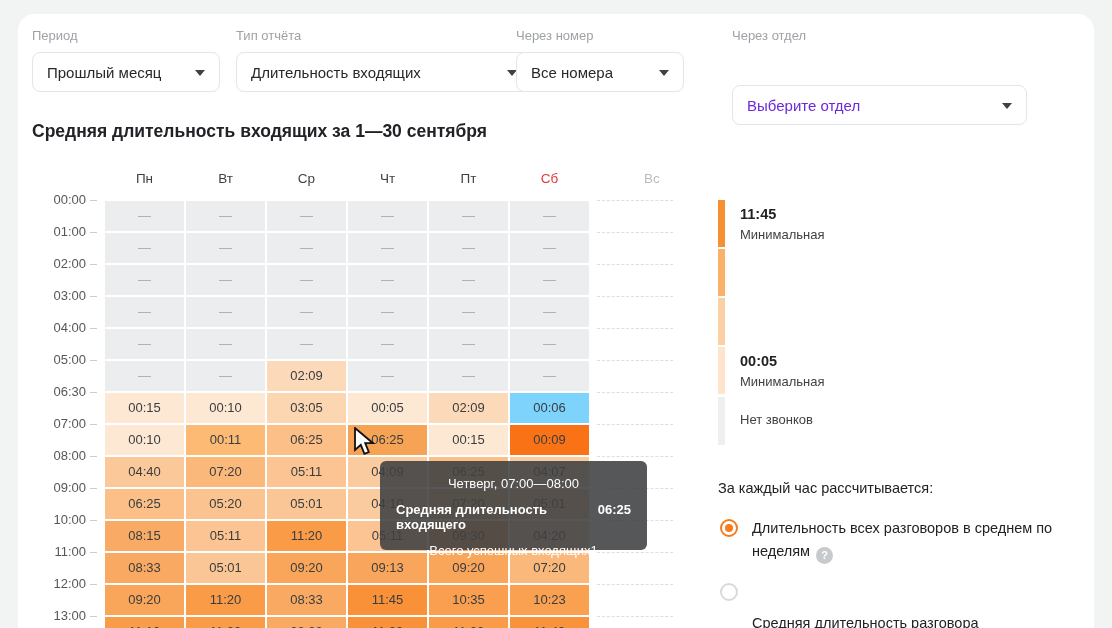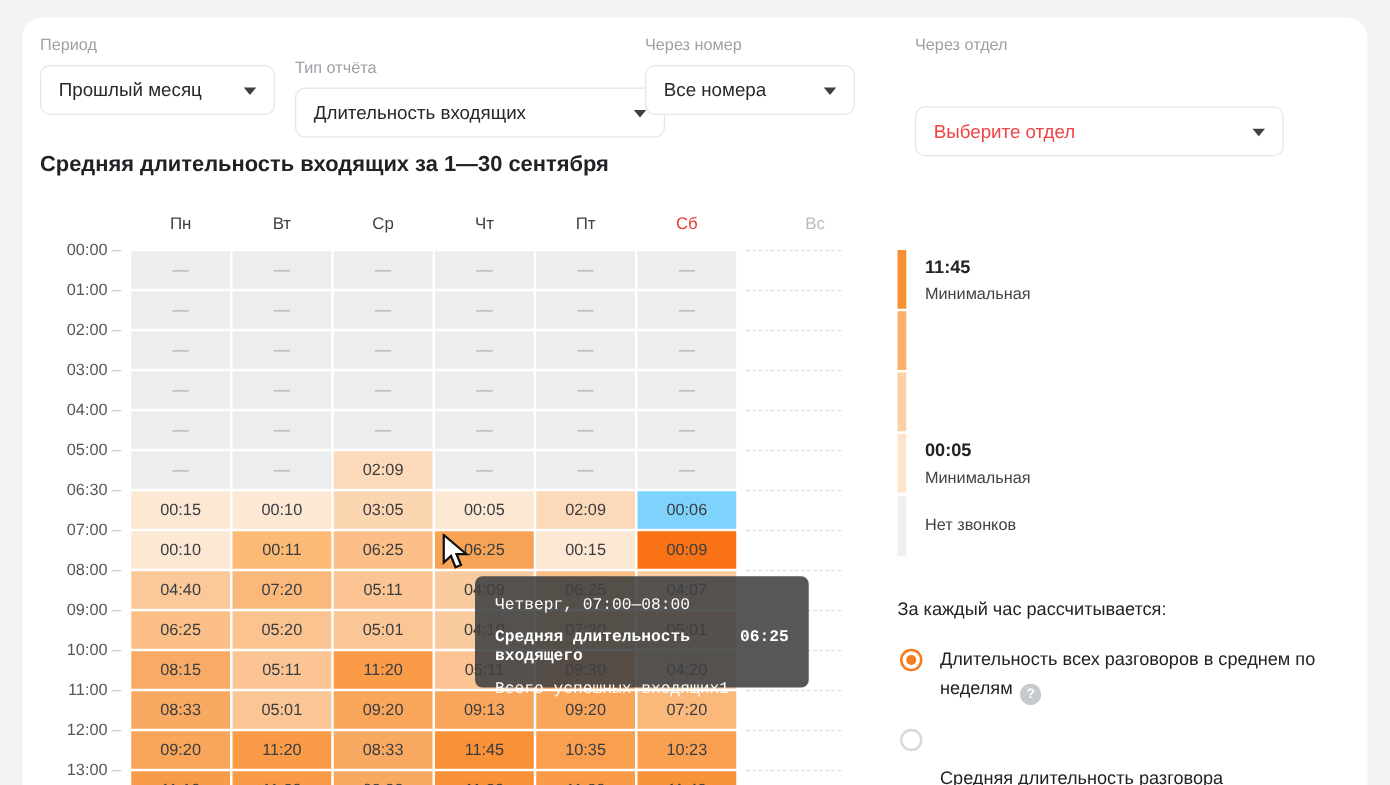--- a/index.html
+++ b/index.html
@@ -6,21 +6,21 @@
   body{font-family:"Liberation Sans","DejaVu Sans",sans-serif;background:#F2F3F3;}
   .page{position:relative;width:1112px;height:628px;overflow:hidden;background:#F2F3F3;}
   .card{position:absolute;left:18px;top:14px;width:1076px;height:760px;background:#FFFFFF;border-radius:16px;}
 
   
   .f-group{position:absolute;}
   .f-label{font-size:13px;color:#9EA2A6;display:block;margin-bottom:9px;}
   .f-box{position:relative;height:40px;border:1.5px solid #E3E5E7;border-radius:8px;background:#fff;
          display:flex;align-items:center;padding:0 36px 0 14px;box-sizing:border-box;
          font-size:15px;color:#26292C;cursor:pointer;}
-  .f-box.ph{color:#ef4444;margin-top:42px;}
+  .f-box.ph{color:#6d28d9;margin-top:42px;}
   .caret{position:absolute;right:14px;top:50%;margin-top:-2px;width:0;height:0;
          border-left:5px solid transparent;border-right:5px solid transparent;border-top:6px solid #3E4144;}
 
   .title{position:absolute;left:32px;top:121px;font-size:17.5px;font-weight:700;color:#202225;}
 
   
   .hm-day{position:absolute;width:80px;text-align:center;font-size:13.5px;color:#3F4245;}
   .hm-time{position:absolute;width:66px;text-align:right;font-size:13px;color:#54575A;height:18px;line-height:18px;}
   .hm-tick{position:absolute;height:1px;background:#CBCED0;}
   .hm-cell{position:absolute;text-align:center;font-size:13px;color:#3A3D40;cursor:pointer;}
@@ -38,39 +38,39 @@
   .radio.sel{border:2px solid #F57C1F;}
   .radio.sel::after{content:"";position:absolute;left:3px;top:3px;width:8px;height:8px;border-radius:50%;background:#F57C1F;}
   .radio.unsel{border:2px solid #D7D9DB;}
   .radio-label{position:absolute;left:752px;width:330px;font-size:14.5px;color:#202225;line-height:23px;cursor:pointer;}
   .help{display:inline-block;width:17px;height:17px;border-radius:50%;background:#C7CACD;color:#fff;
         font-size:11px;font-weight:700;text-align:center;line-height:17px;vertical-align:-3px;margin-left:6px;}
 
   
   .tooltip{position:absolute;left:380px;top:461px;width:267px;height:89px;background:rgba(62,64,66,0.88);
            border-radius:6px;color:#FFFFFF;font-size:13px;box-sizing:border-box;padding:15px 16px 0 16px;z-index:5;}
-  .tt-row{display:flex;justify-content:flex-start;margin-bottom:11px;font-family:Liberation Mono, monospace;}
+  .tt-row{display:flex;justify-content:center;margin-bottom:11px;}
   .tt-bold{font-weight:700;}
 
   .cursor{position:absolute;left:353px;top:427px;z-index:6;}
 </style>
 </head>
 <body>
 
 <div class="page">
   <div class="card"></div>
 
   <div class="f-group" style="left:32px;top:28px;width:188px;">
     <span class="f-label">Период</span>
     <div class="f-box">
       <span>Прошлый месяц</span>
       <span class="caret"></span>
     </div>
   </div>
-  <div class="f-group" style="left:236px;top:28px;width:296px;margin-top:18px;">
+  <div class="f-group" style="left:236px;top:28px;width:296px;">
     <span class="f-label">Тип отчёта</span>
     <div class="f-box">
       <span>Длительность входящих</span>
       <span class="caret"></span>
     </div>
   </div>
   <div class="f-group" style="left:516px;top:28px;width:168px;">
     <span class="f-label">Через номер</span>
     <div class="f-box">
       <span>Все номера</span>

